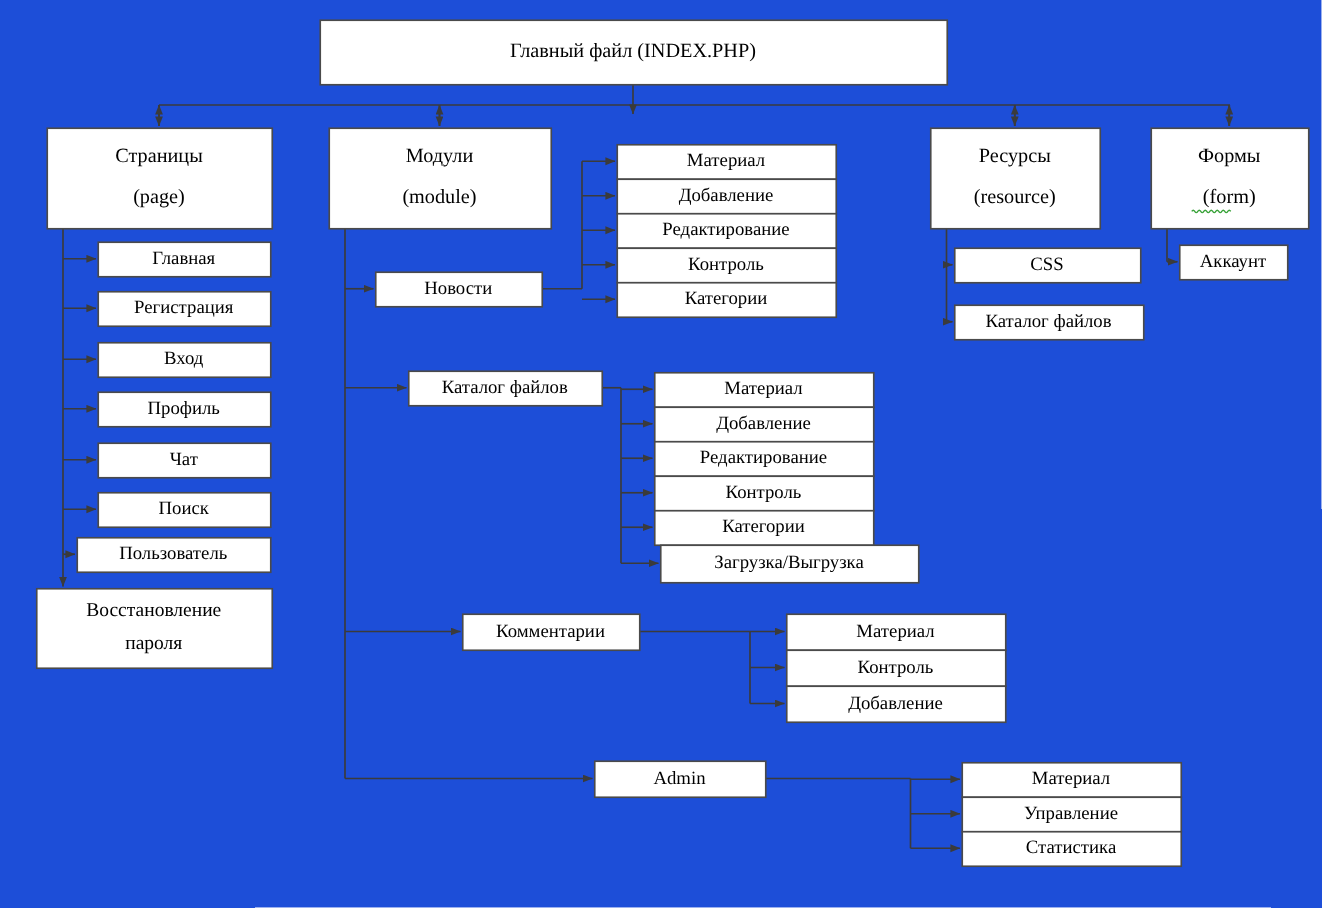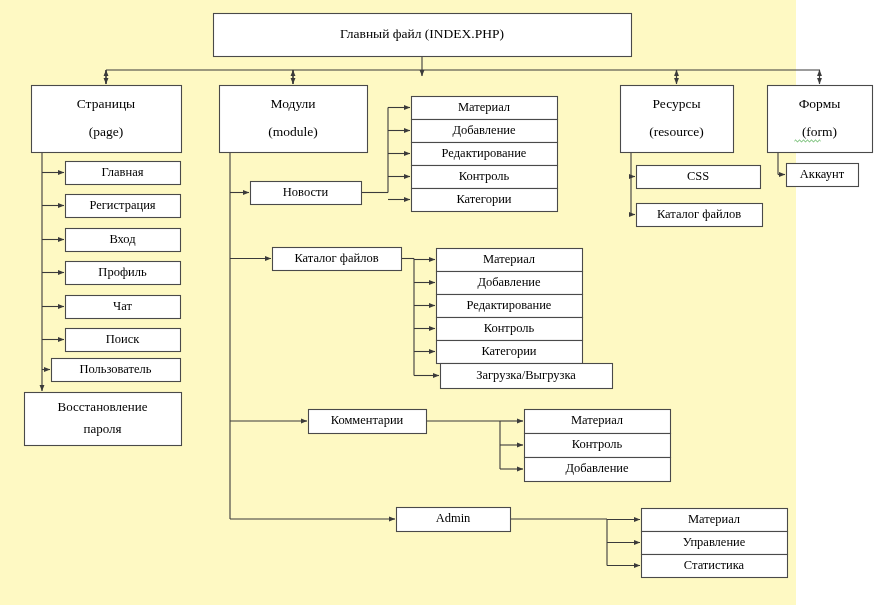--- a/index.html
+++ b/index.html
@@ -2,21 +2,21 @@
 <html><head>
 <meta charset="utf-8">
 <title>Site structure diagram</title>
 <style>
   html,body{margin:0;padding:0;background:#ffffff;}
   body{
     width:881px;height:605px;overflow:hidden;
     font-family:"Liberation Serif","DejaVu Serif",serif;
     color:#000;
   }
-  #diagram-root{position:relative;width:796px;height:605px;background:#fef9c3;}
+  #diagram-root{position:relative;width:881px;height:605px;background:#1d4ed8;}
   svg#diagram-canvas{position:absolute;left:0;top:0;width:881px;height:605px;}
   .node-rect{fill:#ffffff;stroke:#4a4a4a;stroke-width:1.1;}
   .node-text{
     font-family:"Liberation Serif","DejaVu Serif",serif;
     fill:#000;text-anchor:middle;dominant-baseline:middle;
   }
   .conn{stroke:#3b3b3b;stroke-width:1.1;fill:none;}
   .squiggle{stroke:#3aa33a;stroke-width:0.9;fill:none;}
 </style>
 </head>

